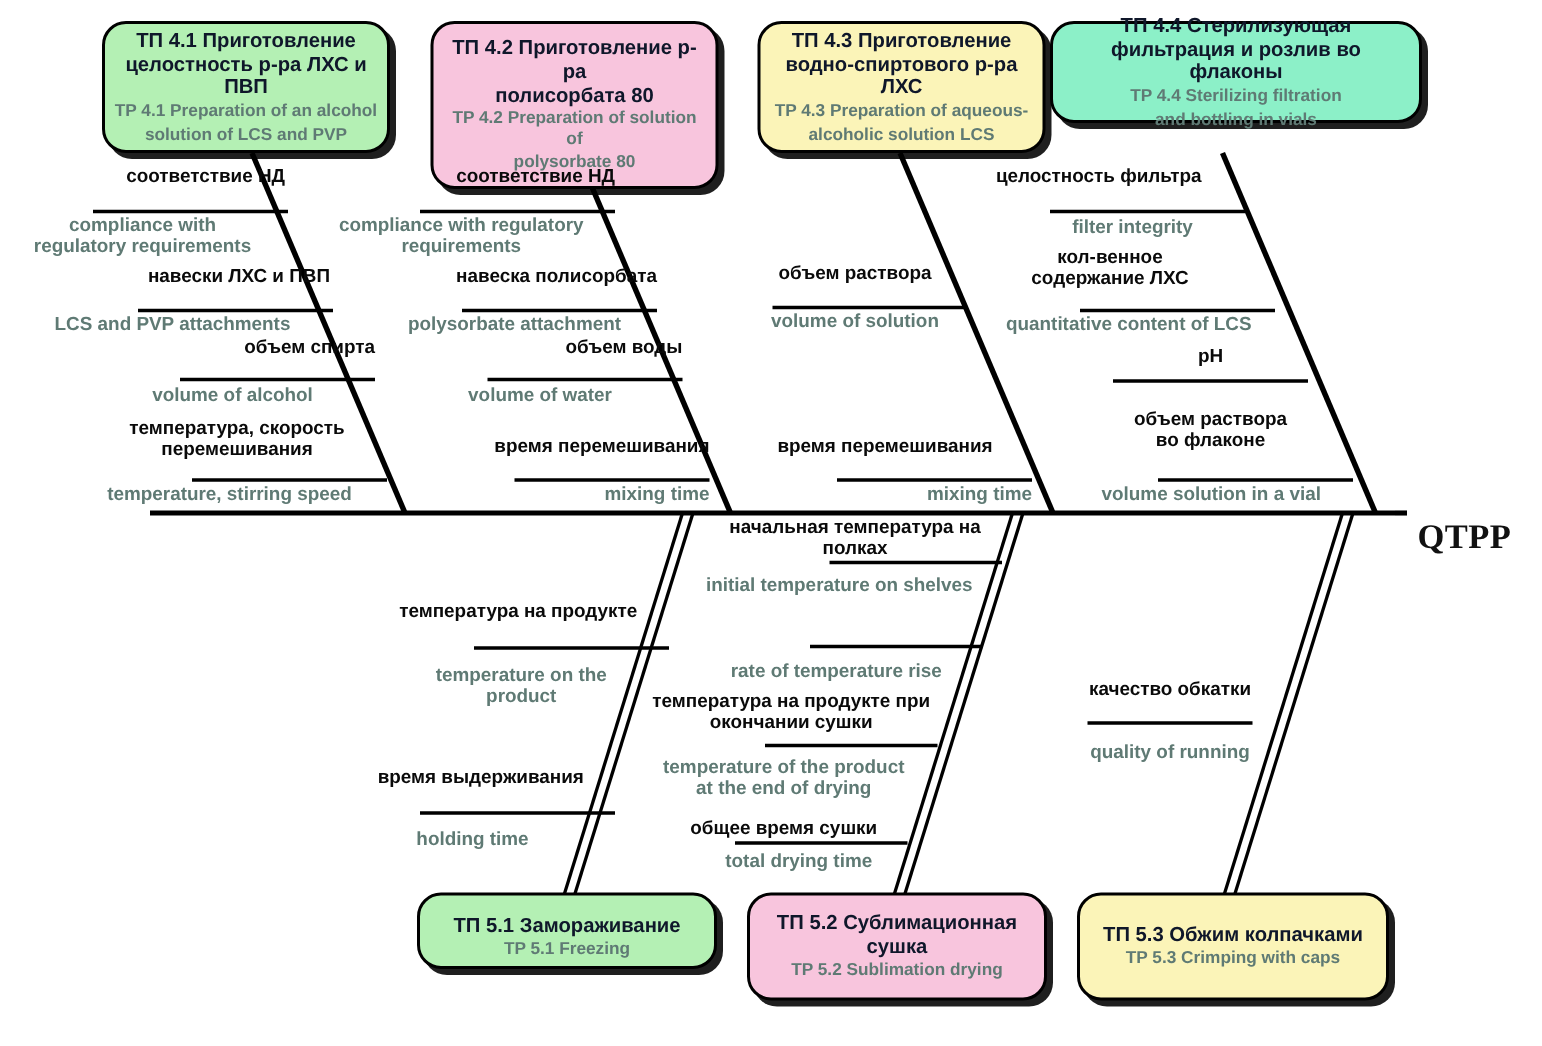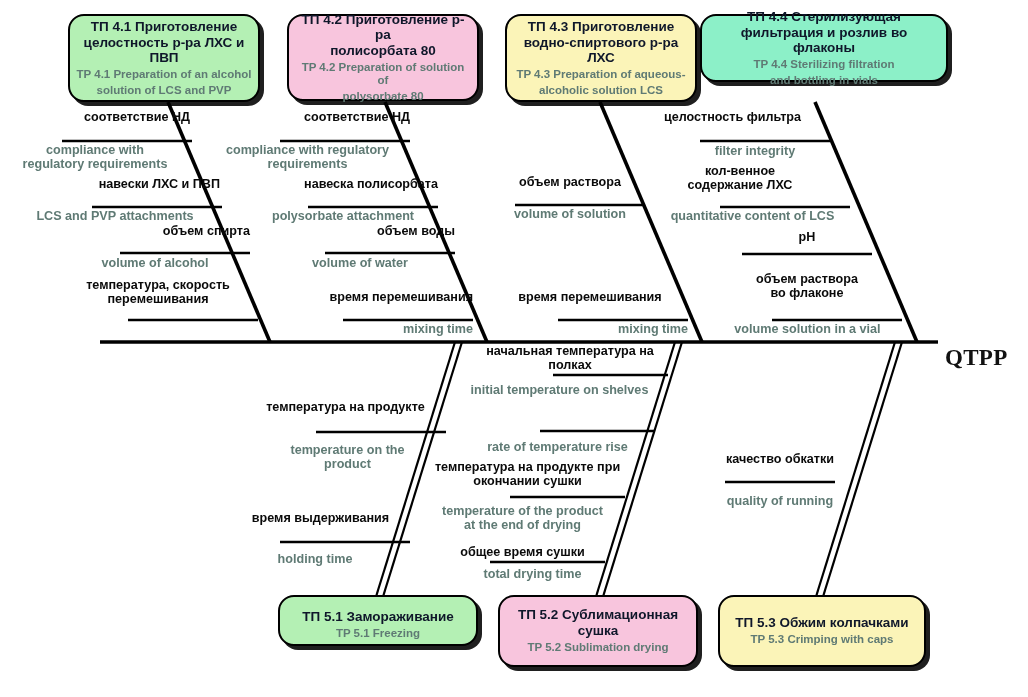--- a/index.html
+++ b/index.html
@@ -108,21 +108,21 @@
     <line x1="930" y1="342" x2="938" y2="342" stroke="#000" stroke-width="3.4"></line>
   </svg>
 
   <div class="cat c-green" style="left:68px;top:14px;width:192px;height:88px;">
     <div class="ru">ТП 4.1 Приготовление</div>
     <div class="ru">целостность р-ра ЛХС и ПВП</div>
     <div class="en">TP 4.1 Preparation of an alcohol</div>
     <div class="en">solution of LCS and PVP</div>
   </div>
 
-  <div class="cat c-pink" style="left:287px;top:14px;width:192px;height:87px;">
+  <div class="cat c-pink" style="left:287px;top:14px;width:192px;height:112px;">
     <div class="ru">ТП 4.2 Приготовление р-ра</div>
     <div class="ru">полисорбата 80</div>
     <div class="en">TP 4.2 Preparation of solution of</div>
     <div class="en">polysorbate 80</div>
   </div>
 
   <div class="cat c-yellow" style="left:505px;top:14px;width:192px;height:88px;">
     <div class="ru">ТП 4.3 Приготовление</div>
     <div class="ru">водно-спиртового р-ра ЛХС</div>
     <div class="en">TP 4.3 Preparation of aqueous-</div>
@@ -171,20 +171,23 @@
     <span class="ru">объем спирта</span>
   </div>
   <div class="lbl al-c" style="left:60px;top:256px;width:190px;">
     <span class="en">volume of alcohol</span>
   </div>
 
   <div class="lbl al-c" style="left:58px;top:278px;width:200px;">
     <span class="ru">температура, скорость</span>
     <span class="ru">перемешивания</span>
   </div>
+  <div class="lbl al-c" style="left:48px;top:322px;width:210px;">
+    <span class="en">temperature, stirring speed</span>
+  </div>
 
   <div class="lbl al-r" style="left:220px;top:110px;width:190px;">
     <span class="ru">соответствие НД</span>
   </div>
   <div class="lbl al-c" style="left:205px;top:143px;width:205px;">
     <span class="en">compliance with regulatory</span>
     <span class="en">requirements</span>
   </div>
 
   <div class="lbl al-r" style="left:245px;top:177px;width:193px;">

